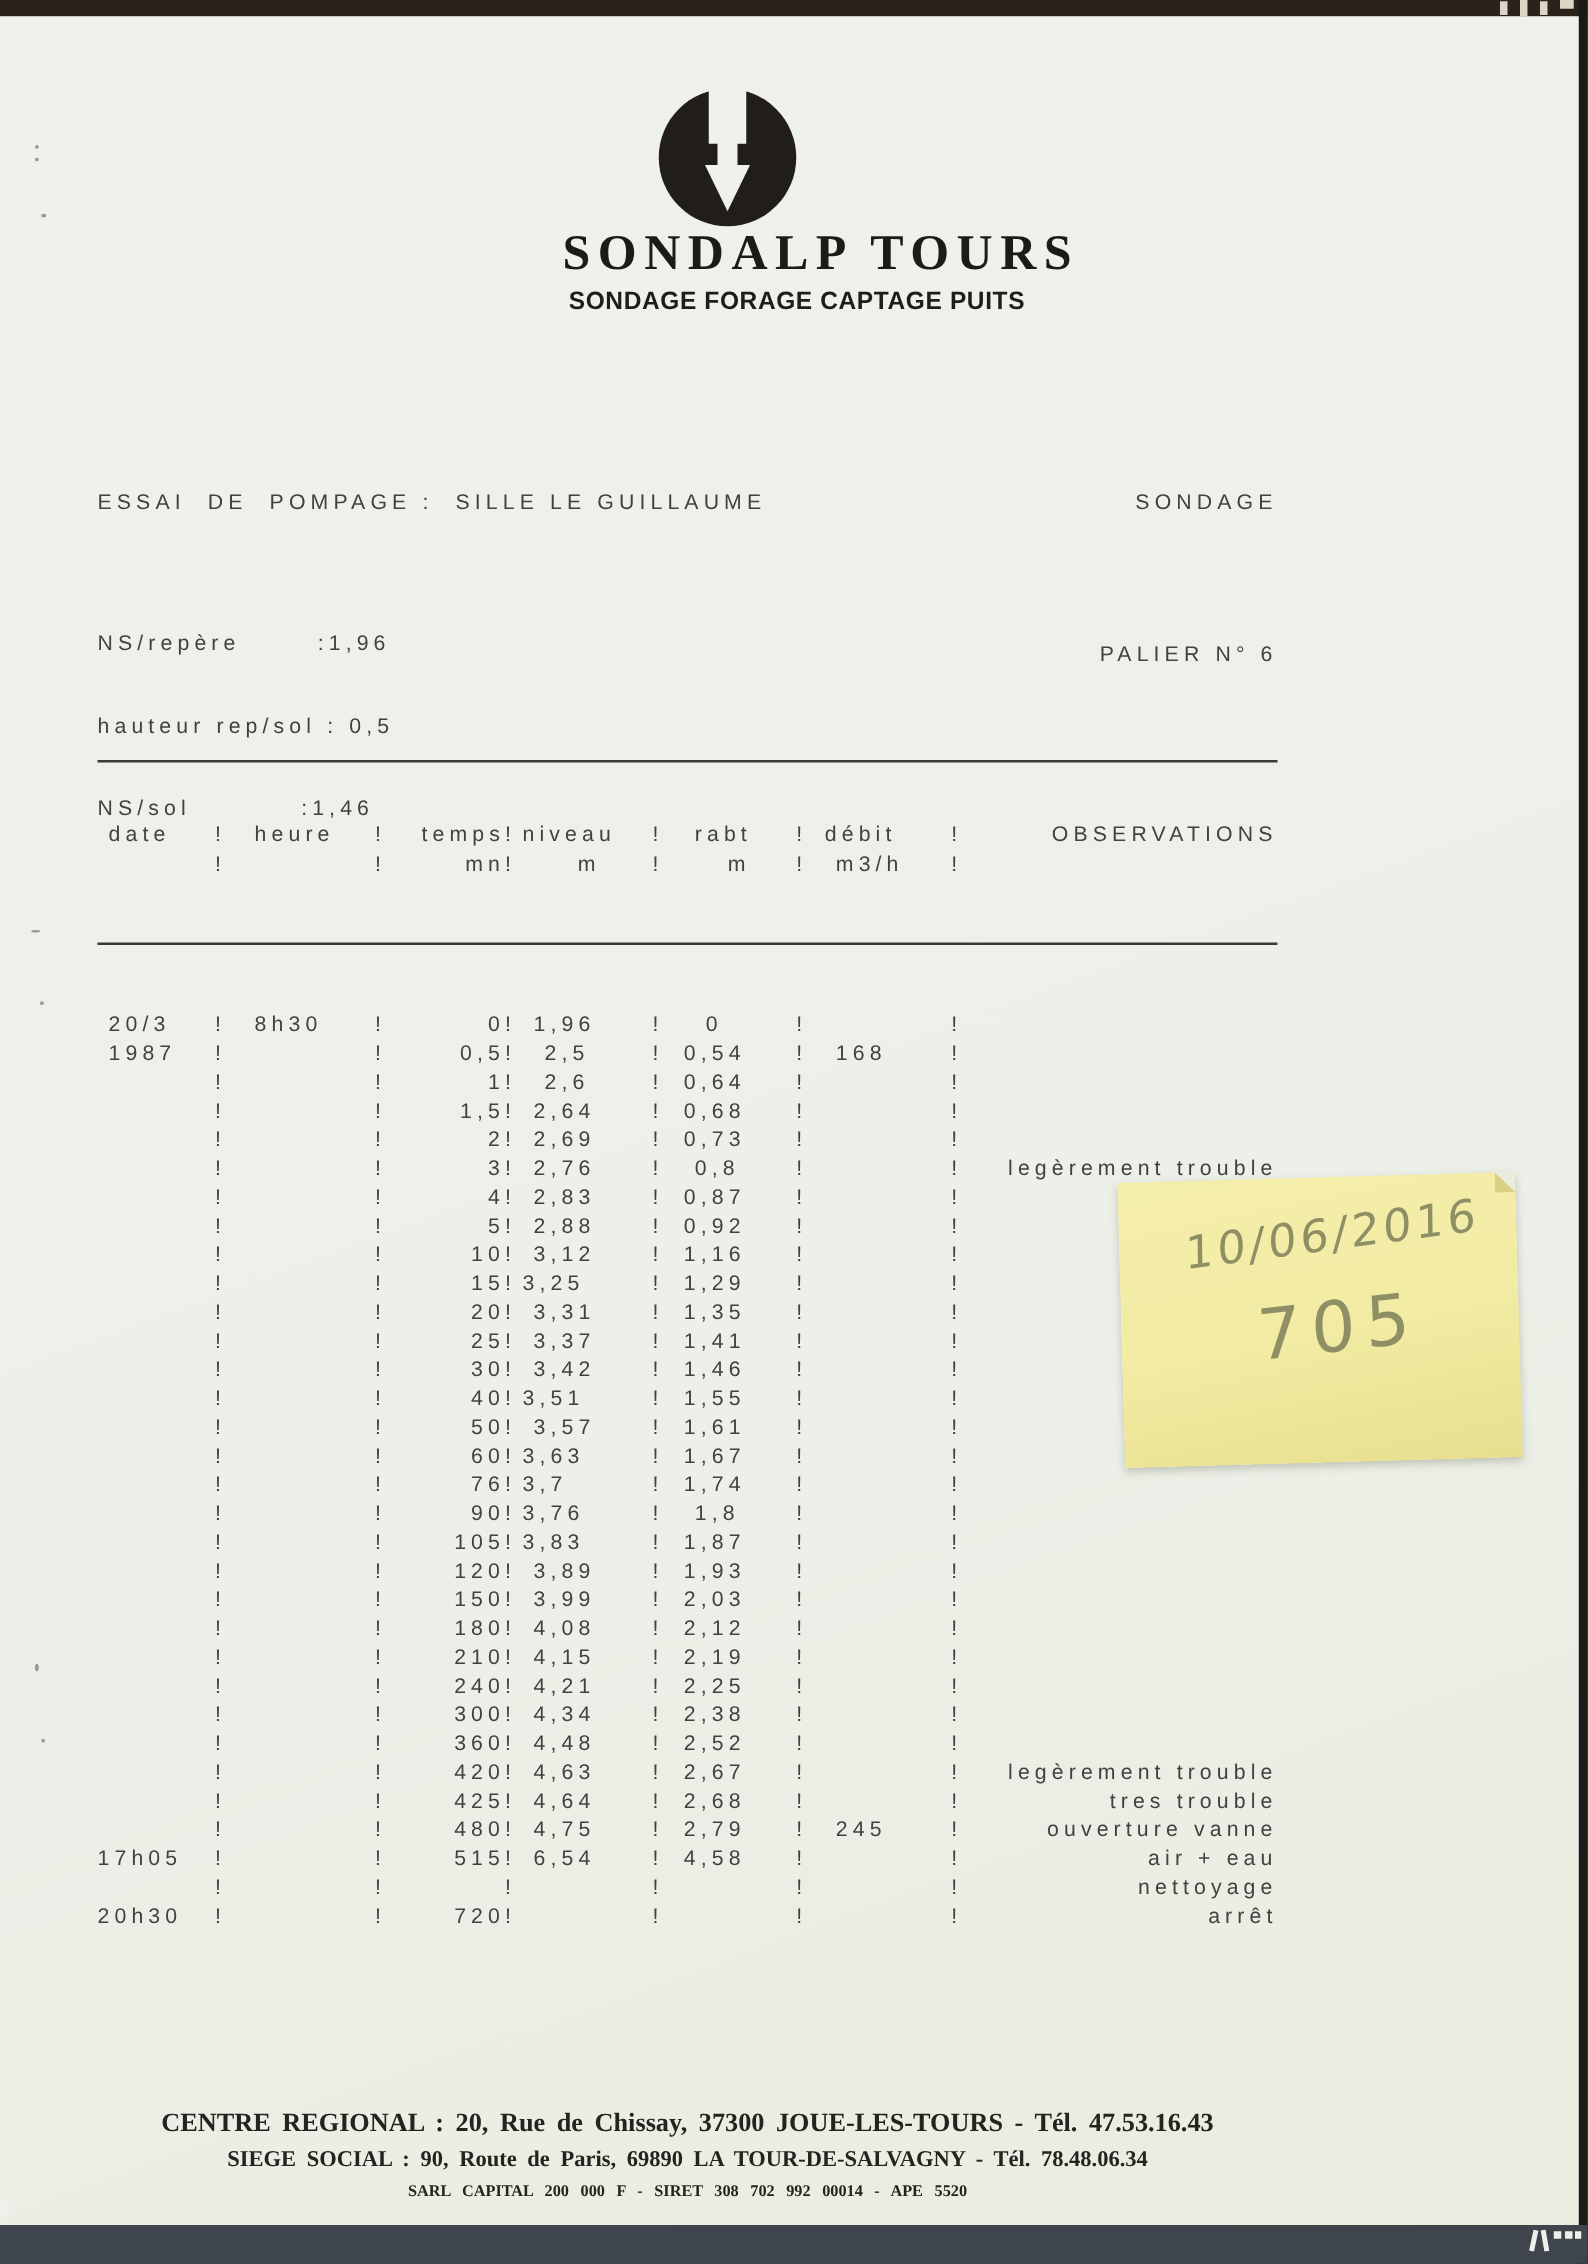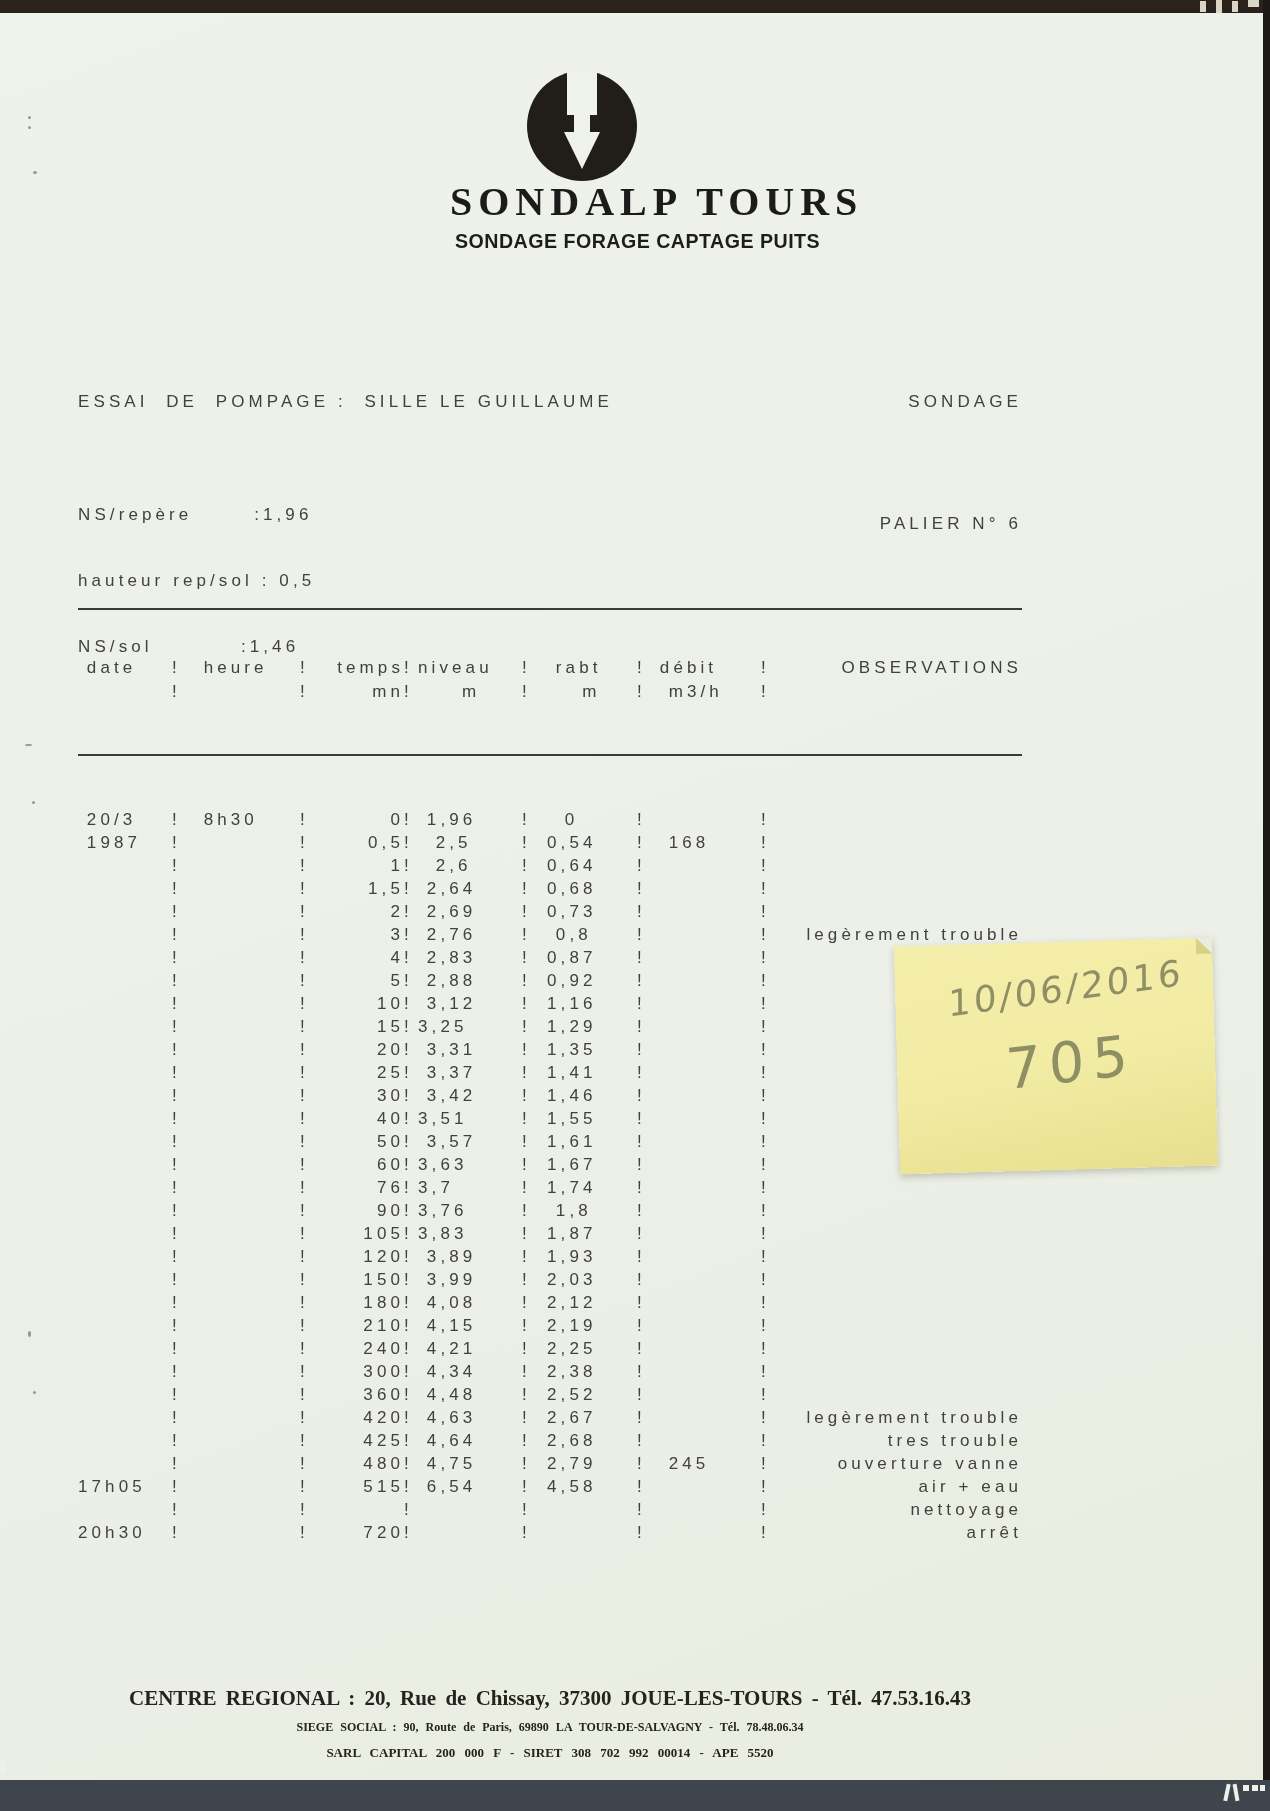--- a/index.html
+++ b/index.html
@@ -55,21 +55,21 @@
   .note .fold{position:absolute;right:0;top:0;width:0;height:0;
     border-top:16px solid #e9ecdf;border-left:16px solid #d9d083;}
   .hw{position:absolute;font-family:"DejaVu Sans",sans-serif;color:#8f8f66;white-space:nowrap;}
   .hw1{left:52px;top:26px;font-size:36px;letter-spacing:3px;transform:rotate(-6deg) skewX(-7deg);}
   .hw2{left:108px;top:88px;font-size:56px;letter-spacing:8px;transform:rotate(-5deg) skewX(-4deg);}
 
   
   .footer{position:absolute;left:78px;top:1630px;width:944px;text-align:center;
     font-family:"Liberation Serif",serif;font-weight:bold;color:#25231f;margin-top:40px;}
   .f1{font-size:21px;line-height:30px;word-spacing:4px;white-space:nowrap;}
-  .f2{font-size:12px;line-height:28px;word-spacing:4px;white-space:nowrap;}
+  .f2{font-size:18px;line-height:28px;word-spacing:4px;white-space:nowrap;}
   .f3{font-size:13px;line-height:24px;word-spacing:6px;white-space:nowrap;}
 </style>
 </head>
 <body>
 
 <div class="scan">
 
   <div class="band-top">
     <span class="tick" style="left:1200px;top:1px;width:6px;height:11px;"></span>
     <span class="tick" style="left:1216px;top:0;width:6px;height:13px;"></span>

